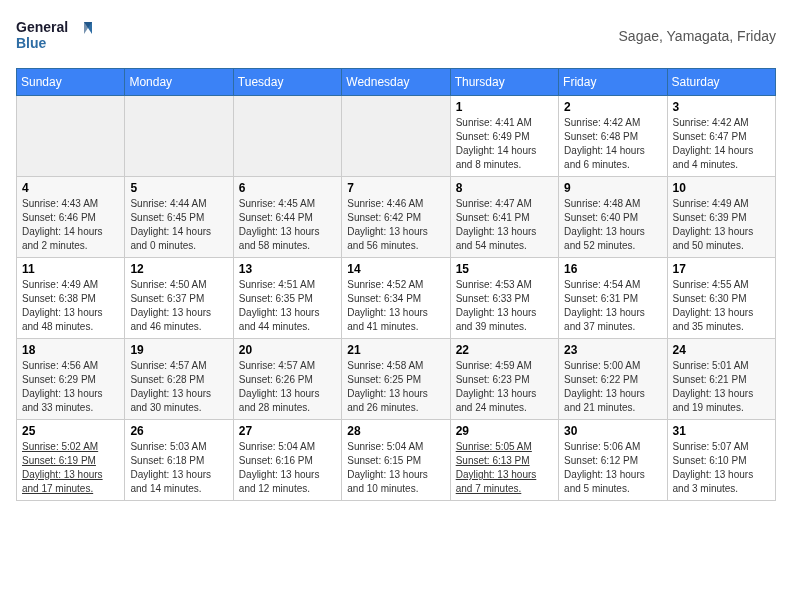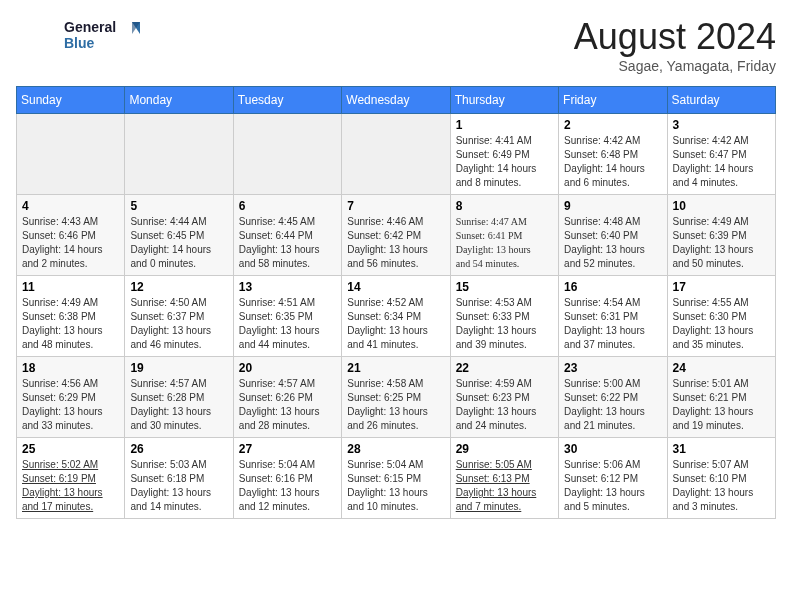--- a/index.html
+++ b/index.html
@@ -6,23 +6,22 @@
     body {
       font-family: Arial, sans-serif;
       background: #fff;
       width: 792px;
       min-height: 612px;
       padding: 16px;
     }
     .header {
       display: flex;
       justify-content: space-between;
-      align-items: flex-start;
+      align-items: center;
       margin-bottom: 12px;
-      margin-left: 48px;
     }
     .logo {
       display: flex;
       align-items: center;
       gap: 4px;
     }
     .title-block {
       text-align: right;
     }
     .main-title {
@@ -80,21 +79,20 @@
 <div class="header">
   <div class="logo">
   <svg width="80" height="40" viewBox="0 0 80 40" xmlns="http://www.w3.org/2000/svg">
     <text x="0" y="16" font-size="14" font-weight="bold" fill="#1a1a2e" font-family="Arial">General</text>
     <text x="0" y="32" font-size="14" font-weight="bold" fill="#2e6da4" font-family="Arial">Blue</text>
     <polygon points="68,6 76,6 76,18" fill="#2e6da4"></polygon>
     <polygon points="68,6 76,6 68,18" fill="#1a4a7a" opacity="0.6"></polygon>
   </svg>
 </div>
   <div class="title-block">
-    <div class="main-title">August 2024</div>
     <div class="subtitle">Sagae, Yamagata, Friday</div>
   </div>
 </div>
 
 <table>
   <thead>
     <tr>
     <th>Sunday</th>
         <th>Monday</th>
         <th>Tuesday</th>
@@ -156,21 +154,21 @@
         </td>
         <td>
           <span class="day-number">7</span>
           <div class="day-detail" style="white-space: pre-line;">Sunrise: 4:46 AM
 Sunset: 6:42 PM
 Daylight: 13 hours
 and 56 minutes.</div>
         </td>
         <td>
           <span class="day-number">8</span>
-          <div class="day-detail" style="white-space: pre-line; font-family: Liberation Serif, serif;">Sunrise: 4:47 AM
+          <div class="day-detail" style="white-space: pre-line;">Sunrise: 4:47 AM
 Sunset: 6:41 PM
 Daylight: 13 hours
 and 54 minutes.</div>
         </td>
         <td>
           <span class="day-number">9</span>
           <div class="day-detail" style="white-space: pre-line;">Sunrise: 4:48 AM
 Sunset: 6:40 PM
 Daylight: 13 hours
 and 52 minutes.</div>

